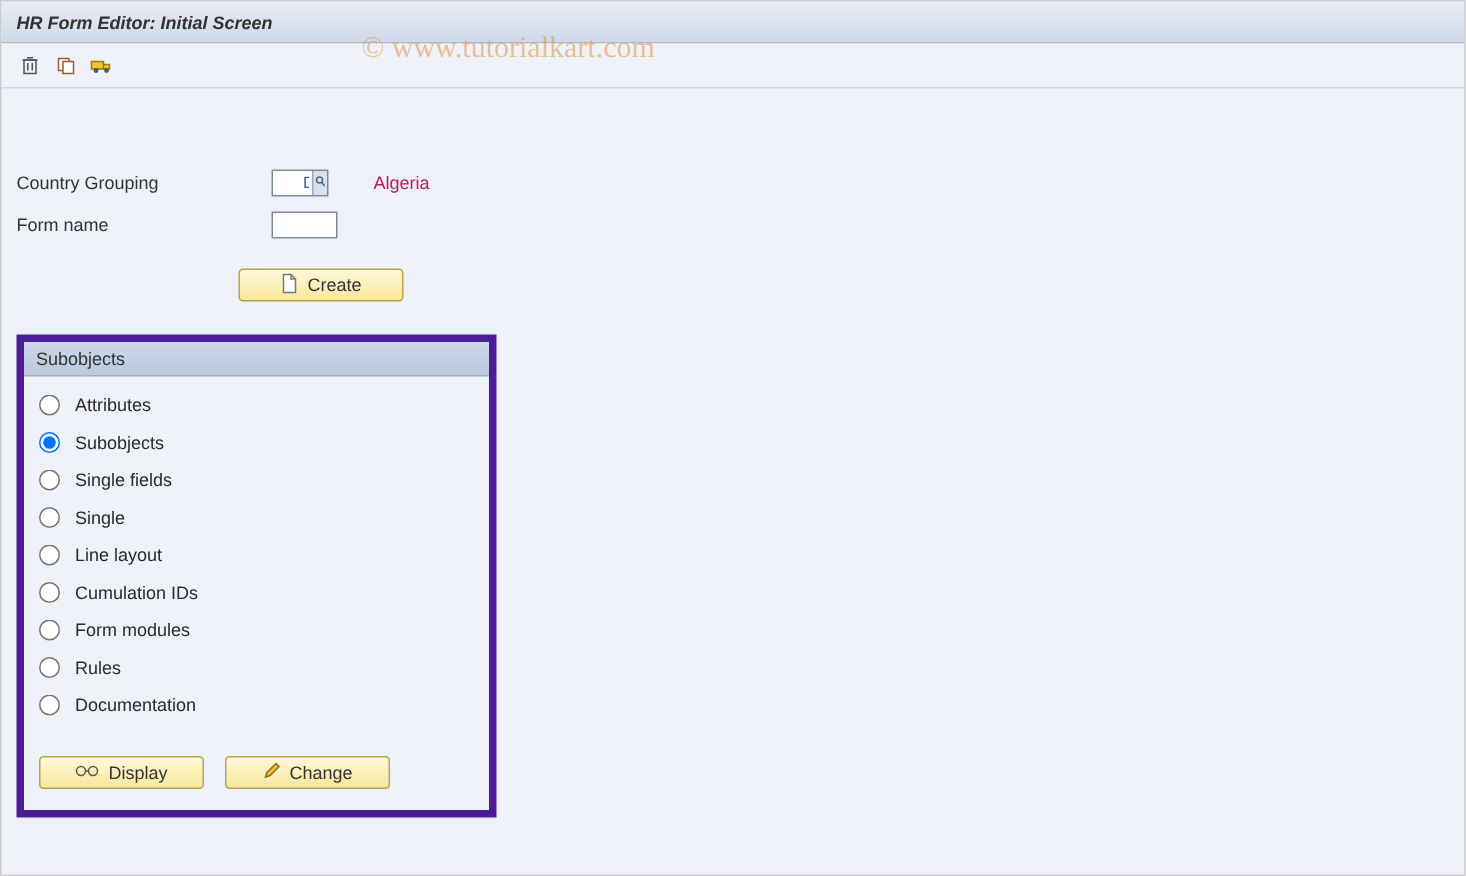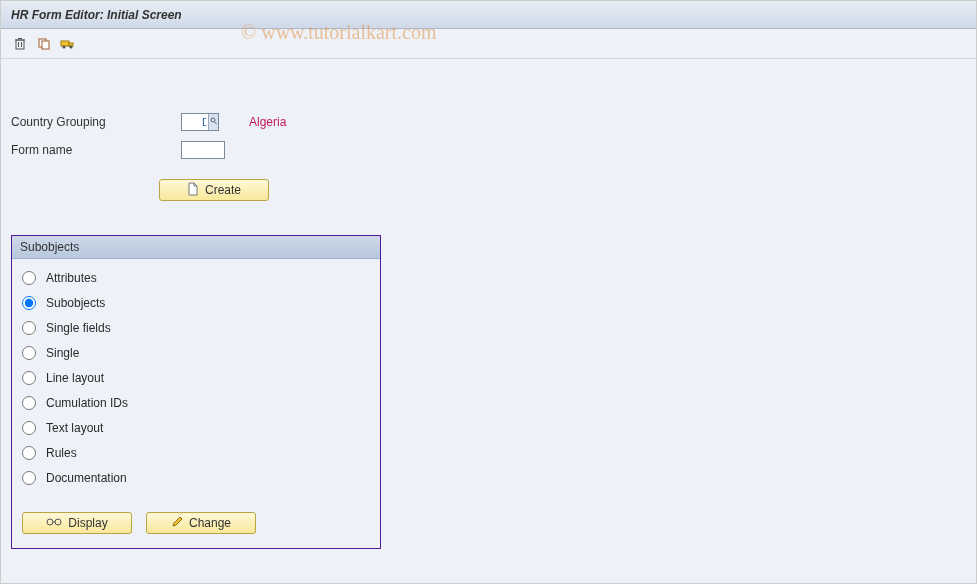--- a/index.html
+++ b/index.html
@@ -102,23 +102,23 @@
     border: 1px solid #b9a441;
     border-radius: 3px;
     cursor: pointer;
     padding: 0 10px;
     font-size: 12px;
     color: #333;
     gap:6px;
   }
   .btn-create { margin-left: 148px; margin-top: 14px; }
   .group-box {
-    width: 370px;
-    border: 1px solid #4c1d95;
-    margin-top: 34px;
+    width: 320px;
+    border: 5px solid #4c1d95;
+    margin-top: 22px;
     background: #eef2f8;
   }
   .group-header {
     background: linear-gradient(#cdd9e9, #b9c8dd);
     padding: 4px 8px;
     font-size: 12px;
     color: #333;
     border-bottom: 1px solid #9fb0c7;
   }
   .group-body {
@@ -240,21 +240,21 @@
           <label class="radio-row">
             <input type="radio" name="subobj" style="">
             <span class="radio-label">Line layout</span>
           </label>
           <label class="radio-row">
             <input type="radio" name="subobj" style="">
             <span class="radio-label">Cumulation IDs</span>
           </label>
           <label class="radio-row">
             <input type="radio" name="subobj" style="">
-            <span class="radio-label">Text layout</span>
+            <span class="radio-label">Form modules</span>
           </label>
           <label class="radio-row">
             <input type="radio" name="subobj" style="">
             <span class="radio-label">Rules</span>
           </label>
           <label class="radio-row">
             <input type="radio" name="subobj" style="">
             <span class="radio-label">Documentation</span>
           </label>
         </div>

